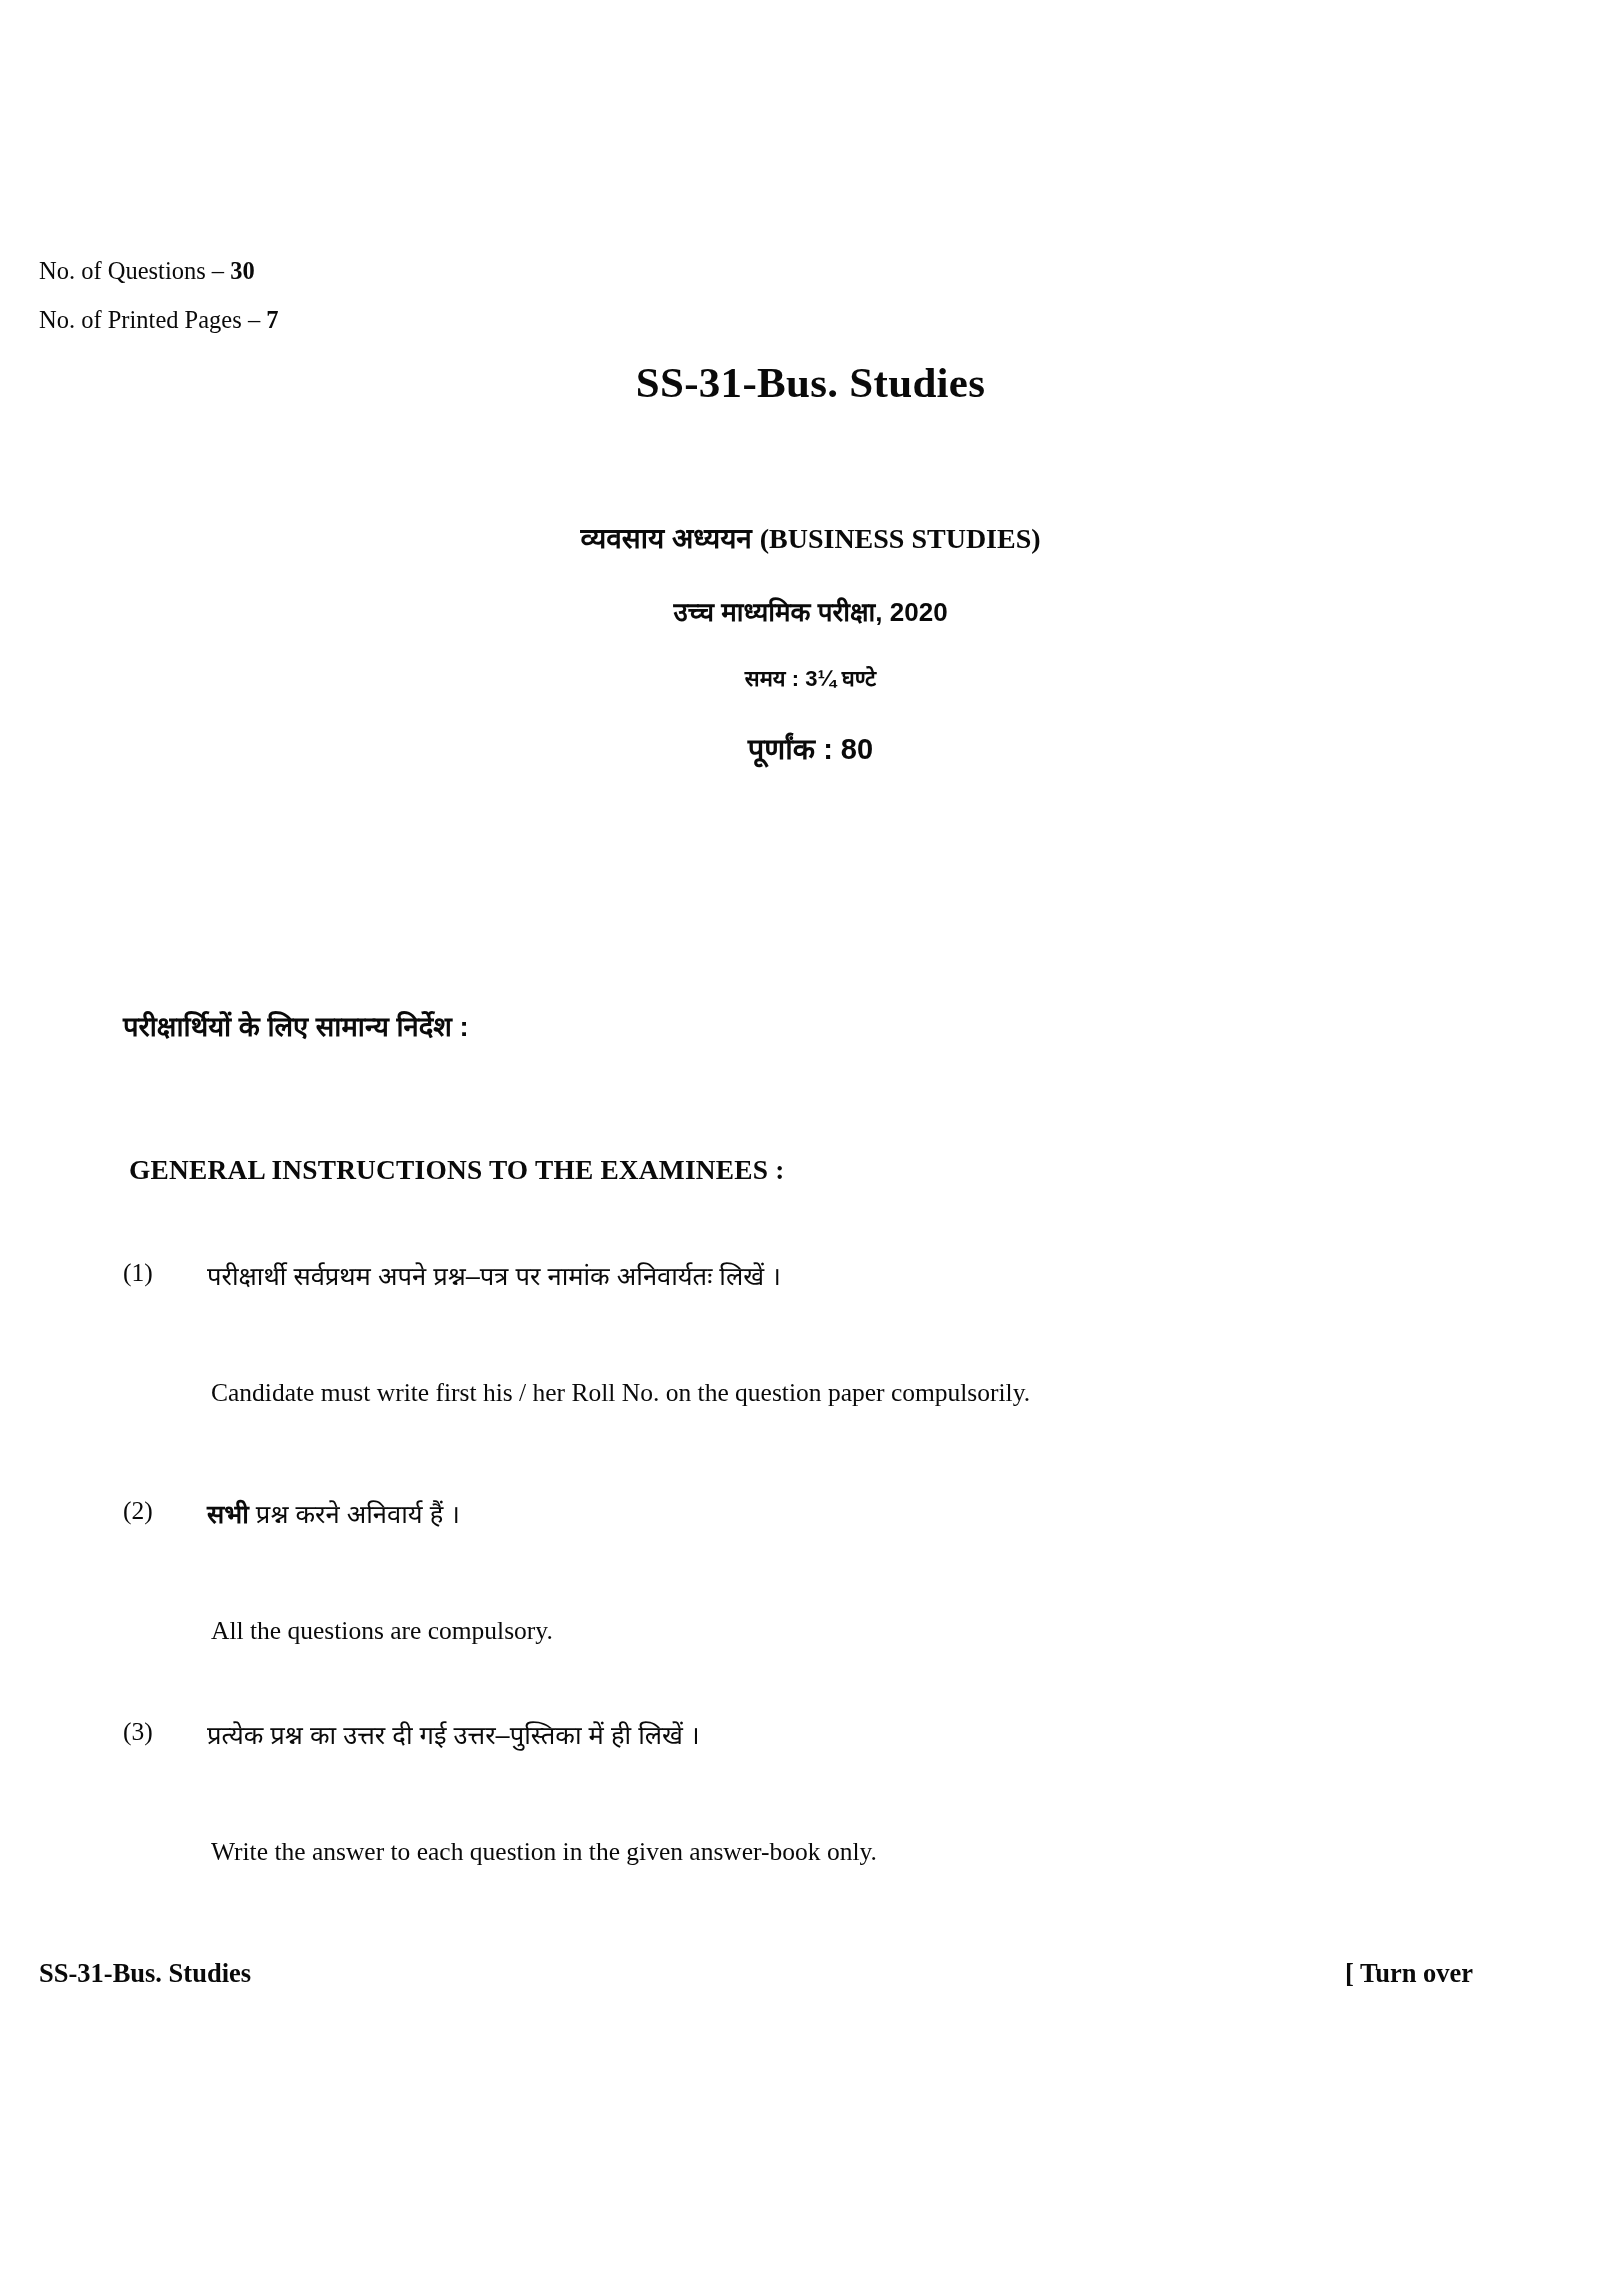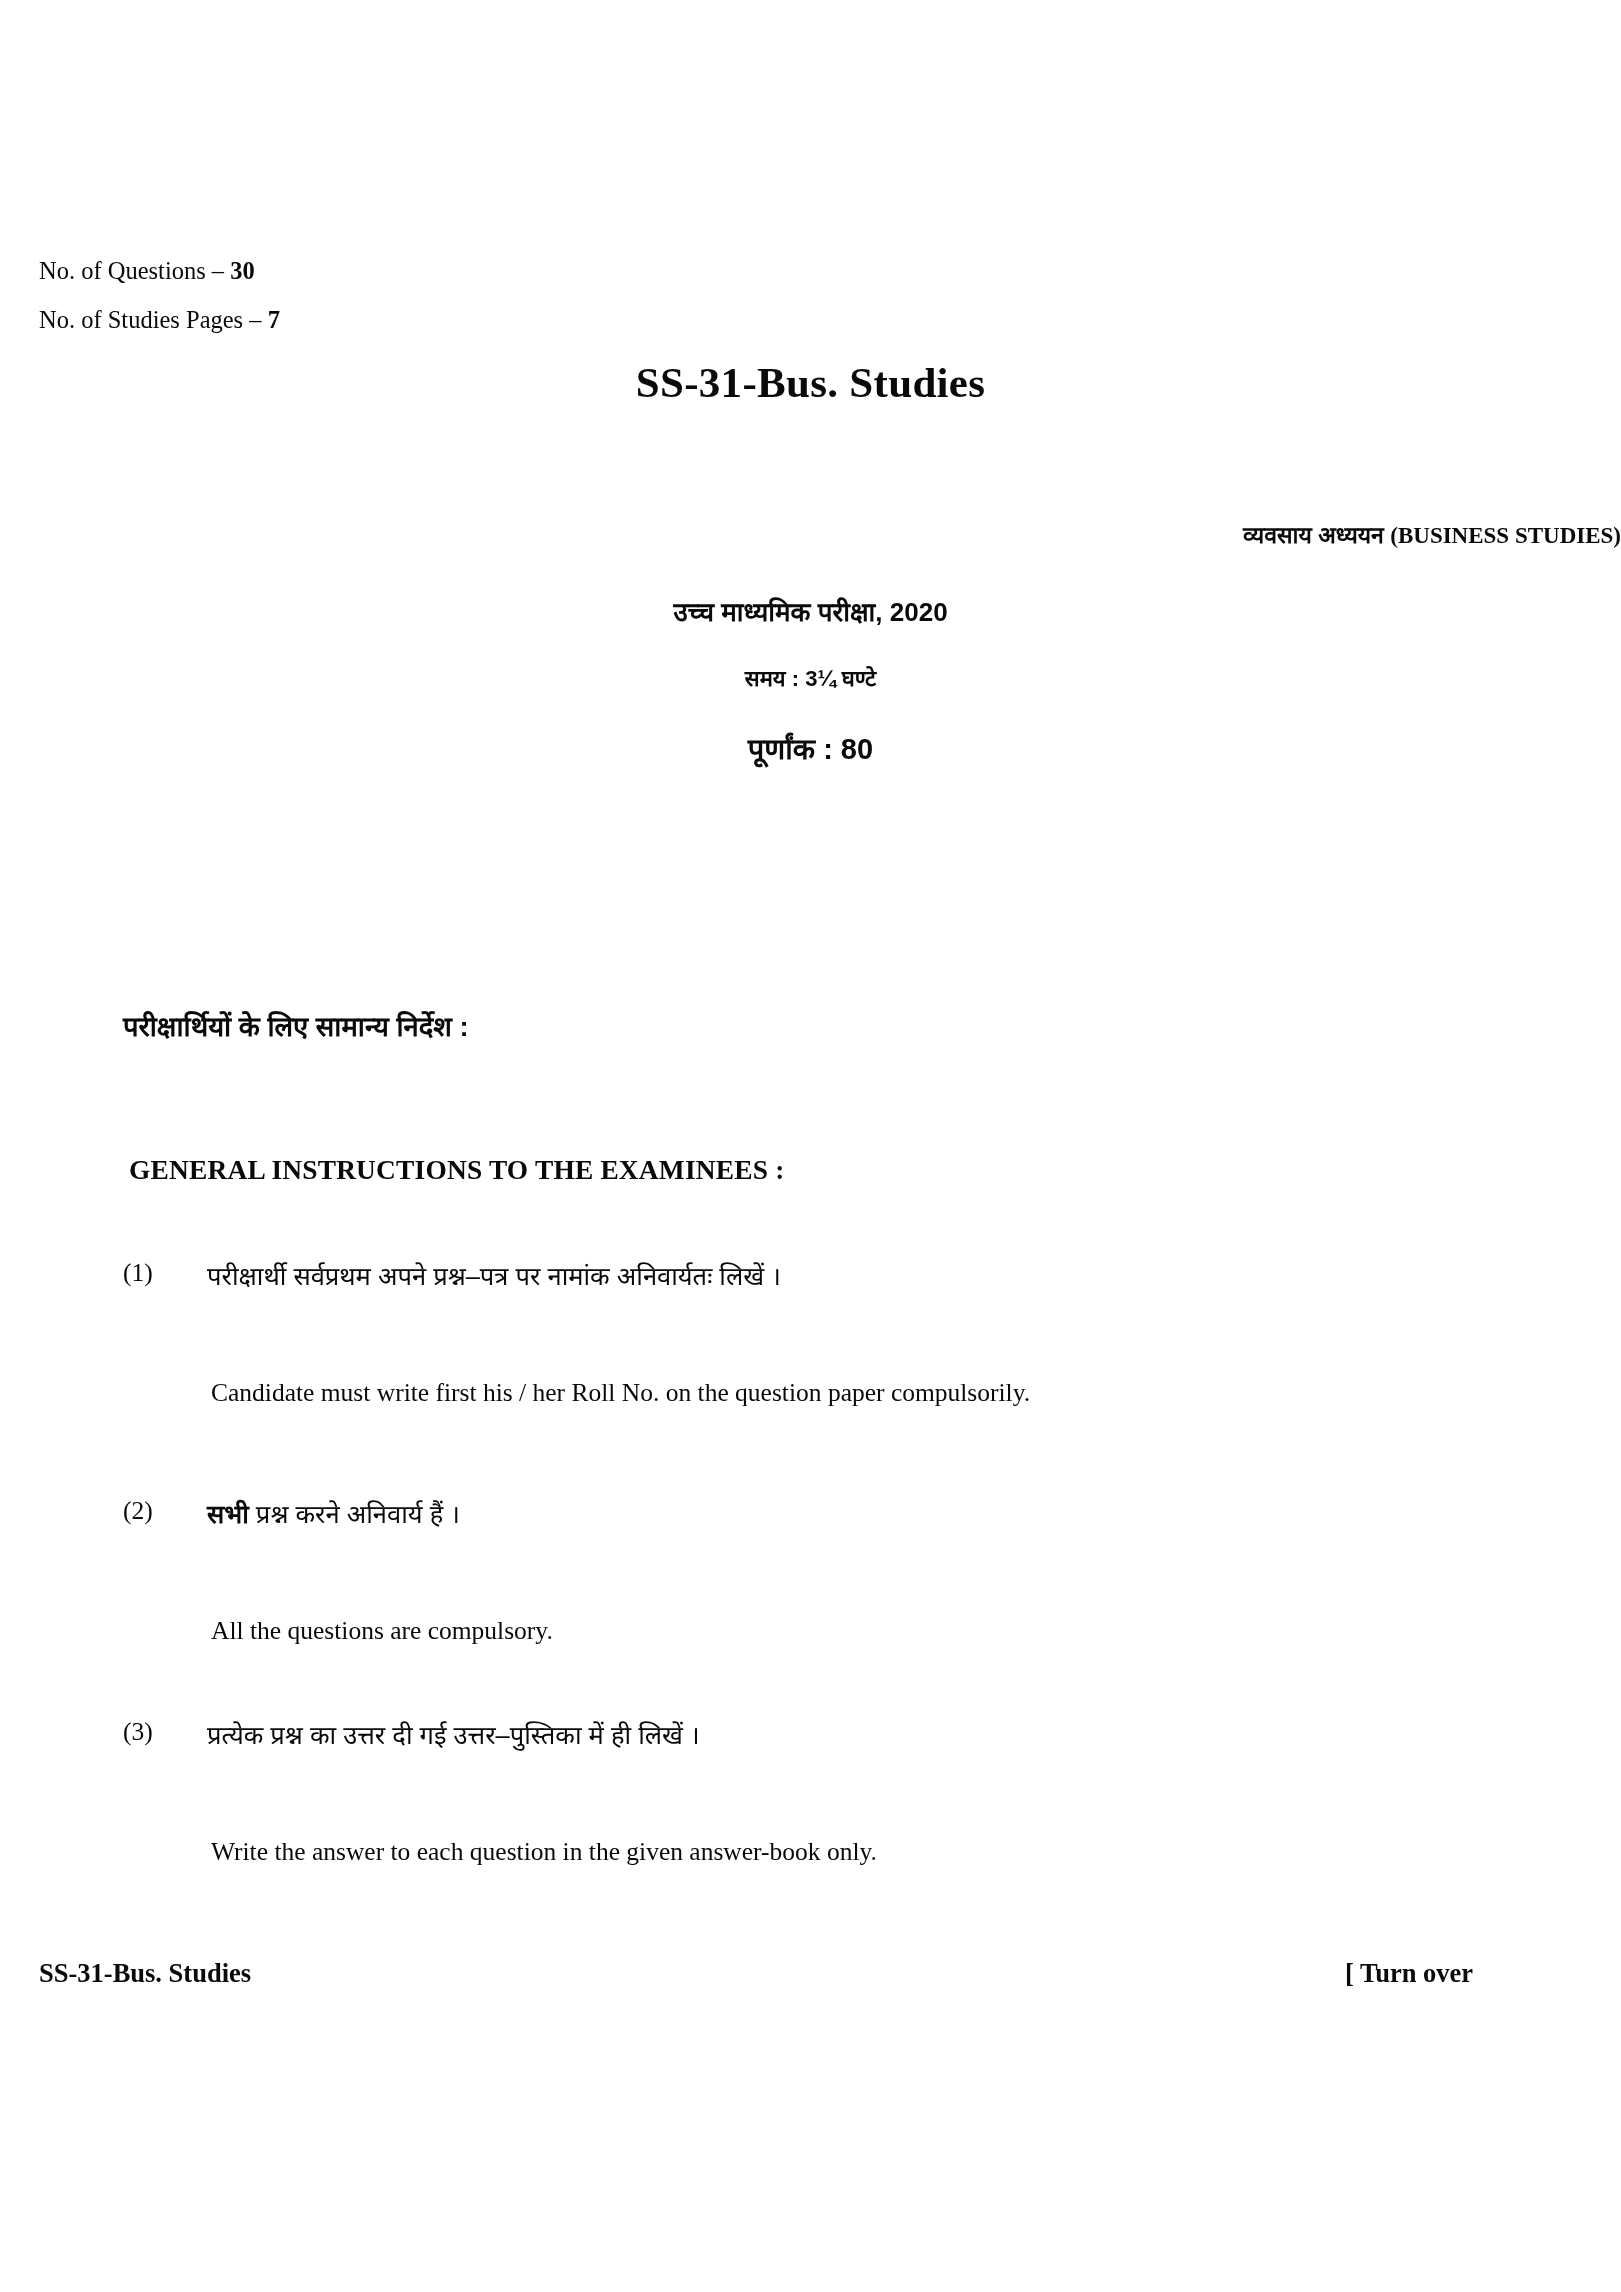--- a/index.html
+++ b/index.html
@@ -89,23 +89,22 @@
     white-space: nowrap;
   }
   .paper-code {
     top: 358px;
     font-size: 43px;
     font-weight: 700;
     letter-spacing: 0.3px;
   }
   .subject {
     top: 518px;
-    font-size: 23px;
-    font-weight: 700;
-    text-align: right;
+    font-size: 28px;
+    font-weight: 700;
   }
   .subject .dev {
     font-family: "Liberation Sans", "DejaVu Sans", sans-serif;
   }
   .exam-name {
     top: 593px;
     font-size: 26px;
     font-weight: 700;
     font-family: "Liberation Sans", "DejaVu Sans", sans-serif;
   }
@@ -196,21 +195,21 @@
     white-space: nowrap;
   }
 </style>
 </head>
 <body>
 
 <div class="page">
 
 
   <div class="meta q"><span>No. of Questions – </span><b>30</b></div>
-  <div class="meta p"><span>No. of Studies Pages – </span><b>7</b></div>
+  <div class="meta p"><span>No. of Printed Pages – </span><b>7</b></div>
 
   <div class="center-line paper-code">SS-31-Bus. Studies</div>
 
   <div class="center-line subject"><span class="dev">व्यवसाय अध्ययन </span><span>(BUSINESS STUDIES)</span></div>
 
   <div class="center-line exam-name">उच्च माध्यमिक परीक्षा, 2020</div>
   <div class="center-line time-line">समय : 3¼ घण्टे</div>
   <div class="center-line marks-line">पूर्णांक : 80</div>
 
   <div class="instr-head-hi">परीक्षार्थियों के लिए सामान्य निर्देश :</div>

